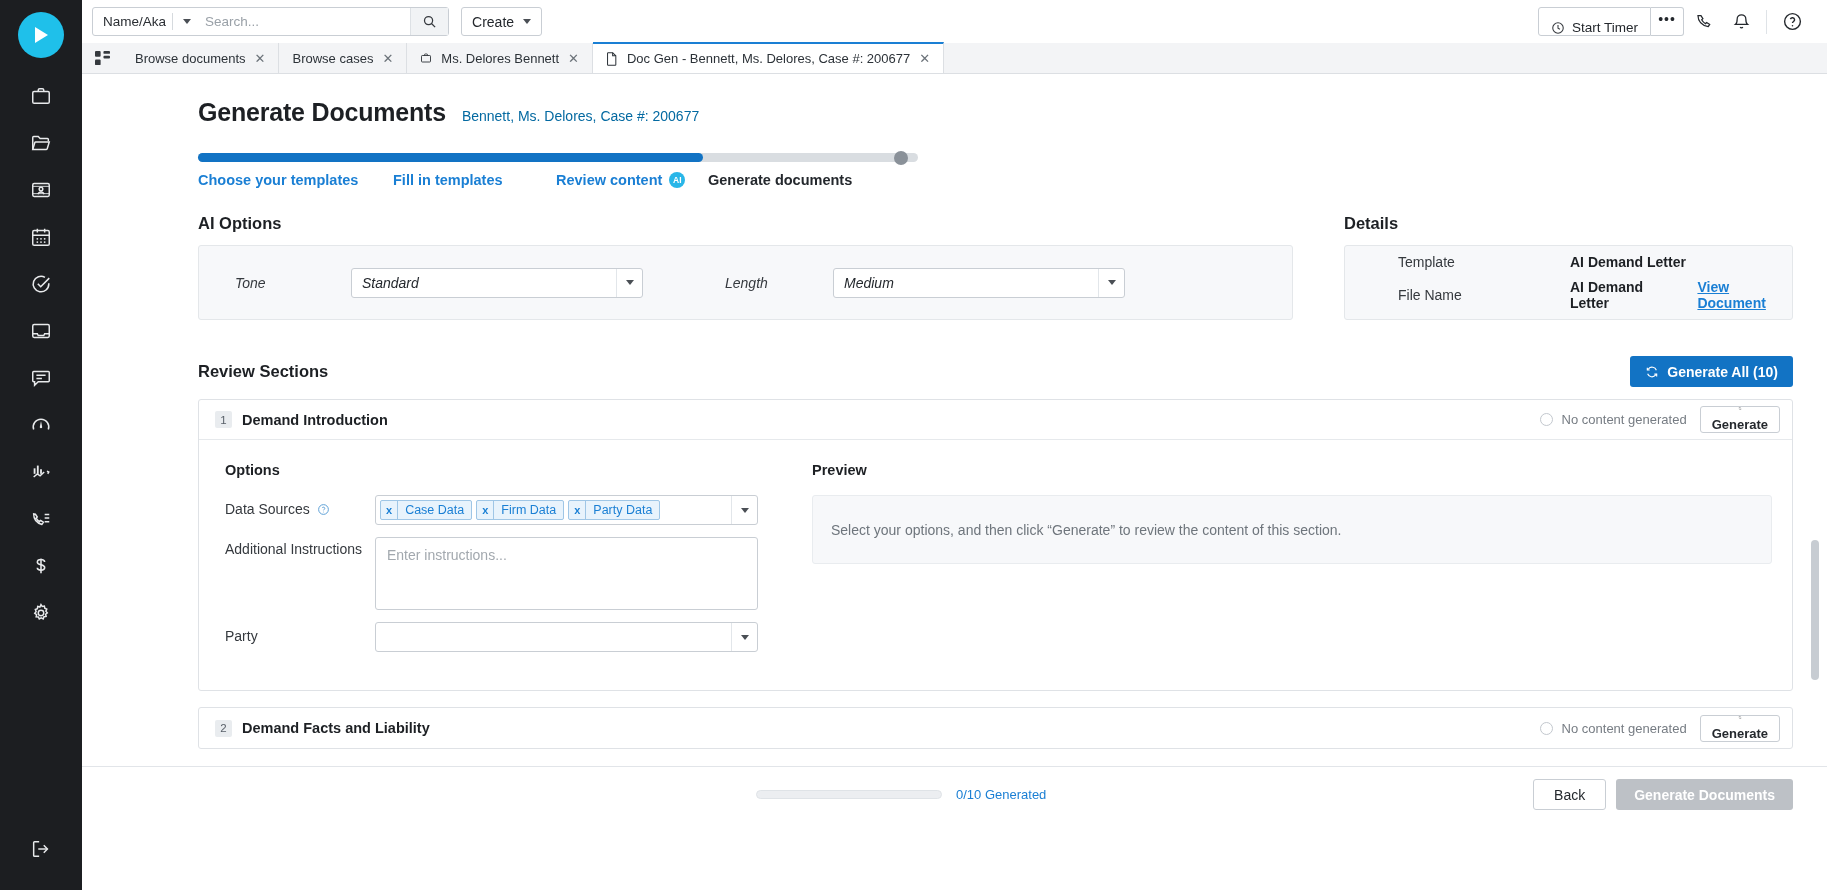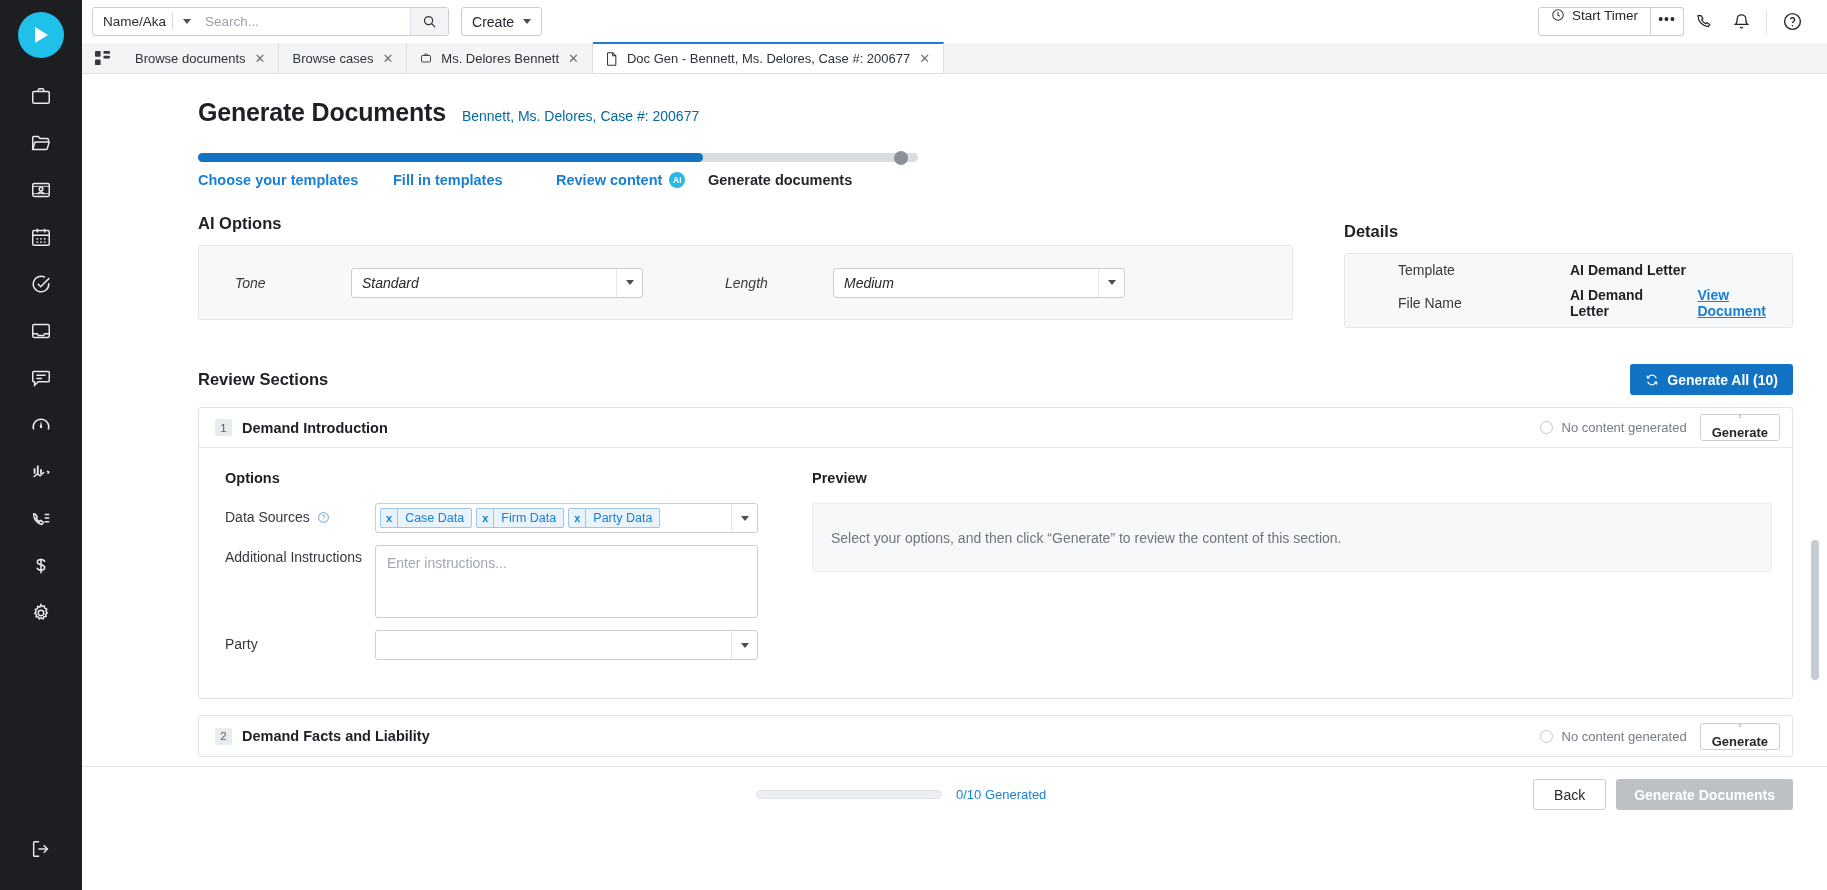--- a/index.html
+++ b/index.html
@@ -60,21 +60,21 @@
   .create-btn {
     margin-left: 12px; height: 29px; padding: 0 10px;
     border: 1px solid #c9ced4; border-radius: 3px; background: #fff;
     display: flex; align-items: center; gap: 9px; cursor: pointer;
     font-size: 14px; color: #24282d;
   }
   .topbar-spacer { flex: 1 1 auto; }
   .timer-group { display: flex; align-items: center; }
   .timer-btn {
     height: 29px; padding: 0 12px; border: 1px solid #c9ced4; border-radius: 3px 0 0 3px;
-    background: #fff; display: flex; align-items: flex-start; gap: 7px;
+    background: #fff; display: flex; align-items: flex-end; gap: 7px;
     font-size: 13.5px; color: #24282d; cursor: pointer;
   }
   .timer-more {
     height: 29px; width: 33px; border: 1px solid #c9ced4; border-left: none; border-radius: 0 3px 3px 0;
     background: #fff; display: flex; align-items: center; justify-content: center;
     cursor: pointer; color:#24282d; font-size:14px; letter-spacing:1px; padding-bottom:6px;
   }
   .icon-btn { width: 38px; height: 34px; display: flex; align-items: center; justify-content: center; cursor: pointer; }
   .topdivider { width: 1px; height: 24px; background: #dfe3e7; margin: 0 6px; }
 
@@ -117,21 +117,21 @@
   .ai-badge {
     width: 16px; height: 16px; border-radius: 50%; background: #29b6e8;
     color: #fff; font-size: 8.5px; font-weight: bold; display: flex;
     align-items: center; justify-content: center; letter-spacing: .2px;
   }
 
   
   .sec-h { font-size: 16.5px; font-weight: bold; color: #1d2024; }
   .ai-options-wrap { display: flex; padding: 0 34px 0 116px; margin-top: 26px; gap: 0; }
   .ai-left { flex: 0 0 1095px; }
-  .ai-right { flex: 1 1 auto; padding-left: 51px; margin-top: 8px; }
+  .ai-right { flex: 1 1 auto; padding-left: 51px; }
   .panel {
     background: #f7f8fa; border: 1px solid #e4e7ea; border-radius: 3px;
     margin-top: 12px; height: 75px; display: flex; align-items: center;
   }
   .field-row { display: flex; align-items: center; font-style: italic; }
   .field-label { font-size: 14px; color: #35393e; }
   .sel {
     height: 30px; border: 1px solid #c9ced4; border-radius: 3px; background: #fff;
     display: flex; align-items: center; justify-content: space-between;
     padding: 0 0 0 10px; font-size: 14px; color: #24282d; cursor: pointer;

